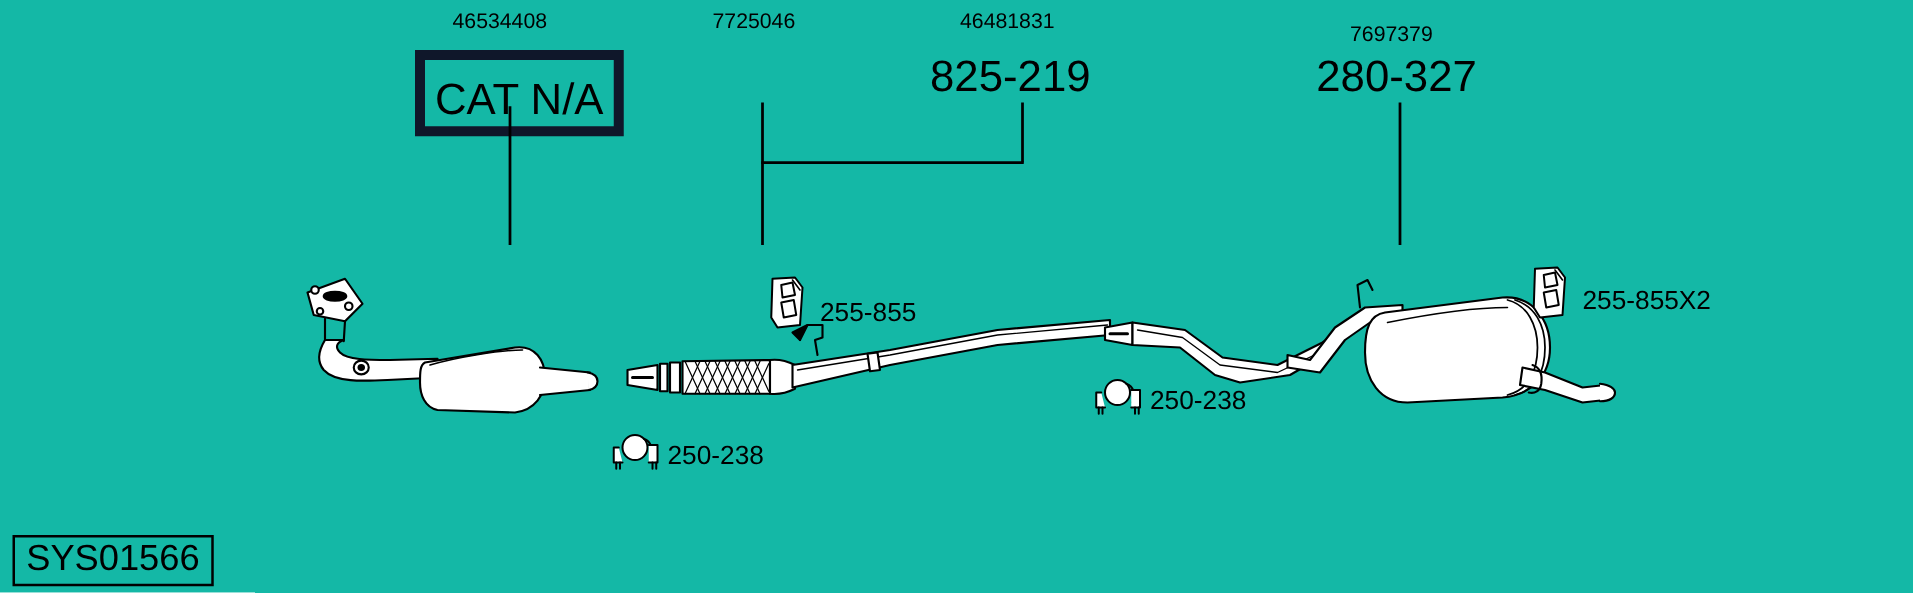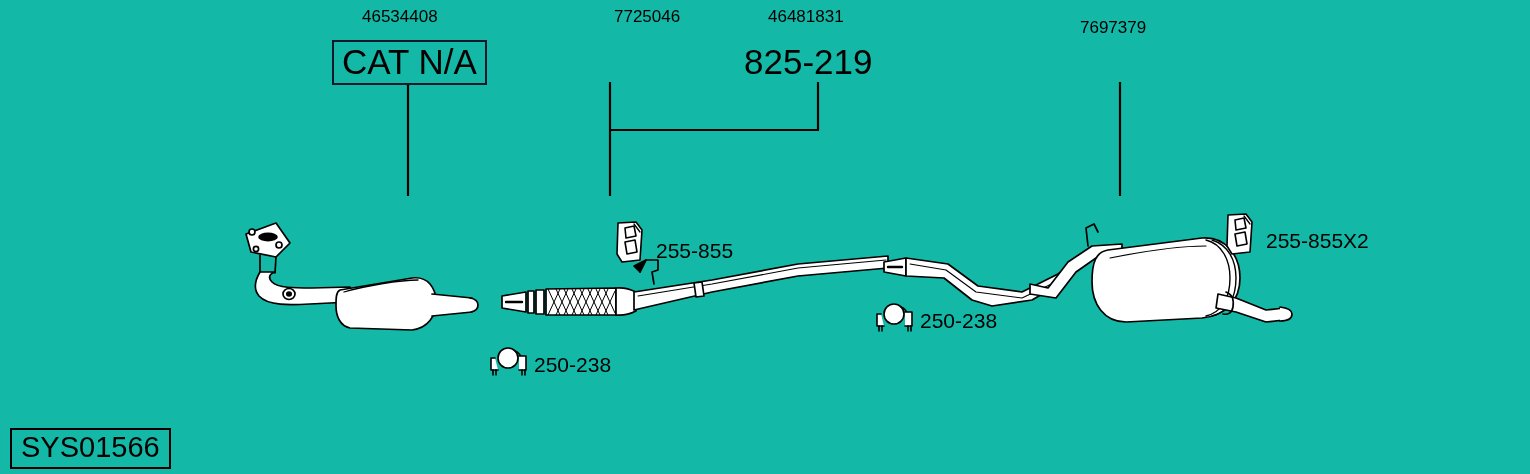--- a/index.html
+++ b/index.html
@@ -29,22 +29,22 @@
     color: #000;
   }
   .part-code {
     font-size: 35px;
     line-height: 1;
     white-space: nowrap;
     color: #000;
     font-weight: 400;
   }
   .boxed {
-    border: 2px solid #0f172a;
-    padding: 2px 8px 4px 8px;
+    border: 8px solid #0f172a;
+    padding: 14px 8px 4px 8px;
     display: inline-block;
     line-height: 1;
   }
   .small-code {
     font-size: 21px;
     line-height: 1;
     white-space: nowrap;
     color: #000;
   }
   .sys-box {
@@ -58,33 +58,34 @@
   svg { display: block; overflow: visible; }
   .ln { stroke: #000; fill: none; }
 </style>
 </head>
 <body>
 
 <div id="diagram-root">
 
   <div class="abs oem-code" style="left:362px; top:8px;">46534408</div>
 
-  <div class="abs oem-code" style="left:570px; top:8px;margin-left:44px;">7725046</div>
+  <div class="abs oem-code" style="left:570px; top:8px;">7725046</div>
 
   <div class="abs oem-code" style="left:768px; top:8px;text-align:right;">46481831</div>
 
   <div class="abs oem-code" style="left:1080px; top:19px;">7697379</div>
 
   <div class="abs" style="left:332px; top:40px;">
     <span class="part-code boxed">CAT N/A</span>
   </div>
 
 
   <div class="abs part-code" style="left:744px; top:44px;">825-219</div>
 
+  <div class="abs part-code" style="left:1053px; top:44px;">280-327</div>
 
   <svg class="abs" style="left:0; top:0;" width="1530" height="474">
 
     <path class="ln" d="M408,85 L408,196" stroke-width="2.2"></path>
 
     <path class="ln" d="M610,82 L610,196" stroke-width="2.2"></path>
     <path class="ln" d="M818,82 L818,130" stroke-width="2.2"></path>
     <path class="ln" d="M609,130 L819,130" stroke-width="2.2"></path>
 
     <path class="ln" d="M1120,82 L1120,196" stroke-width="2.2"></path>

